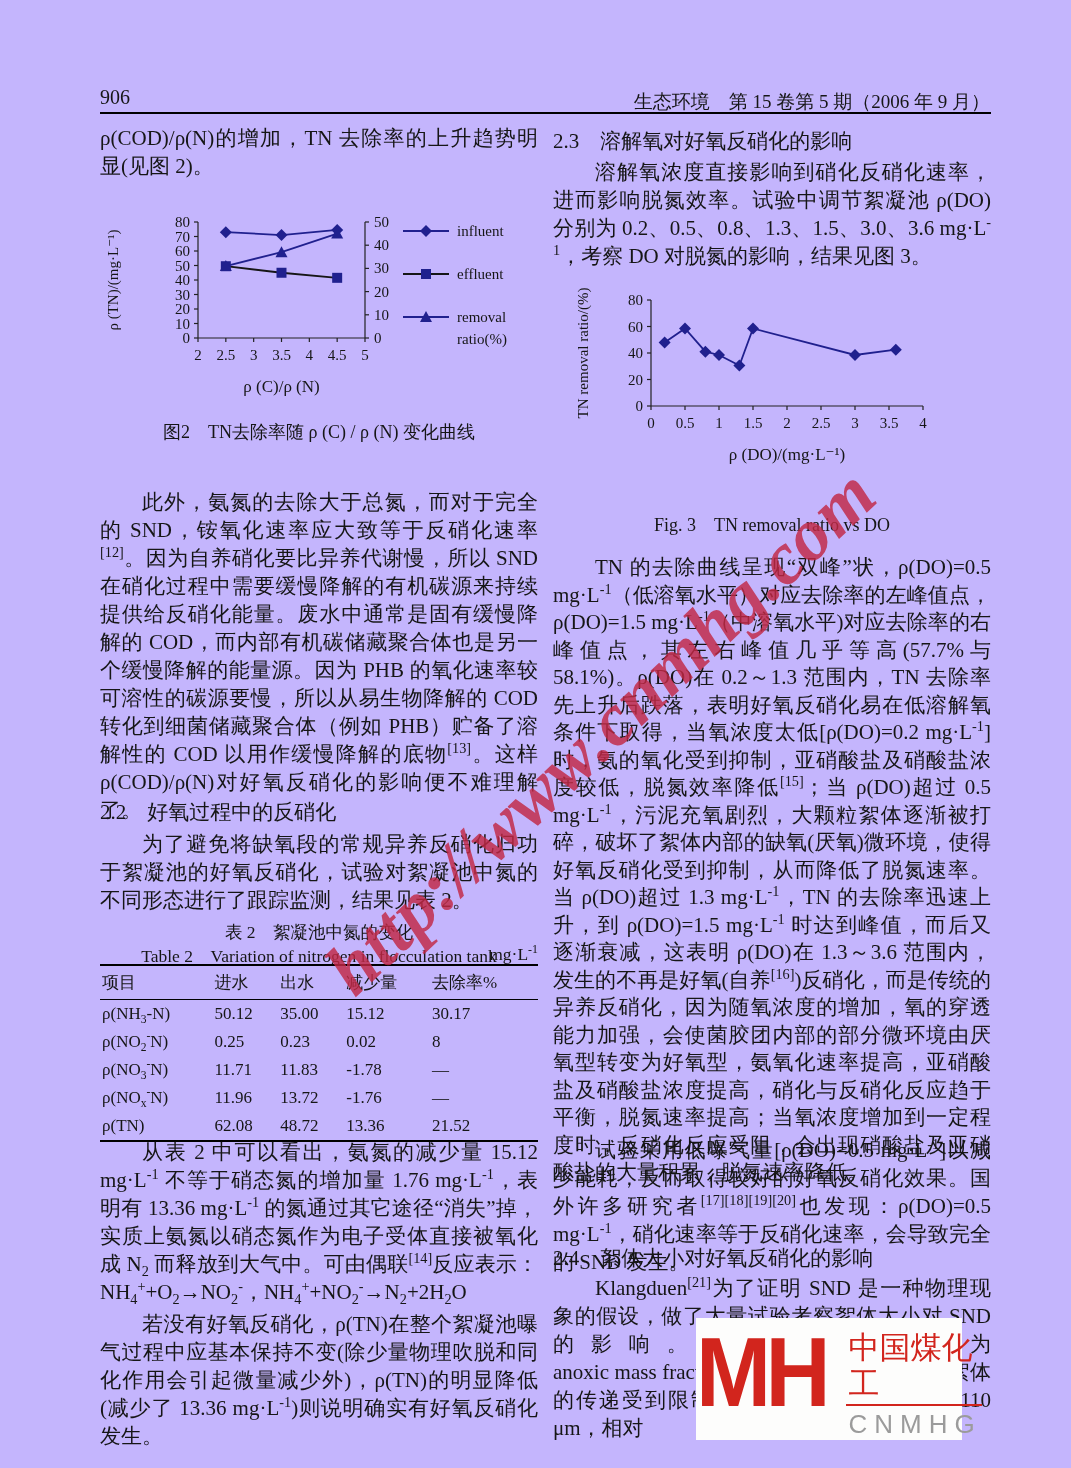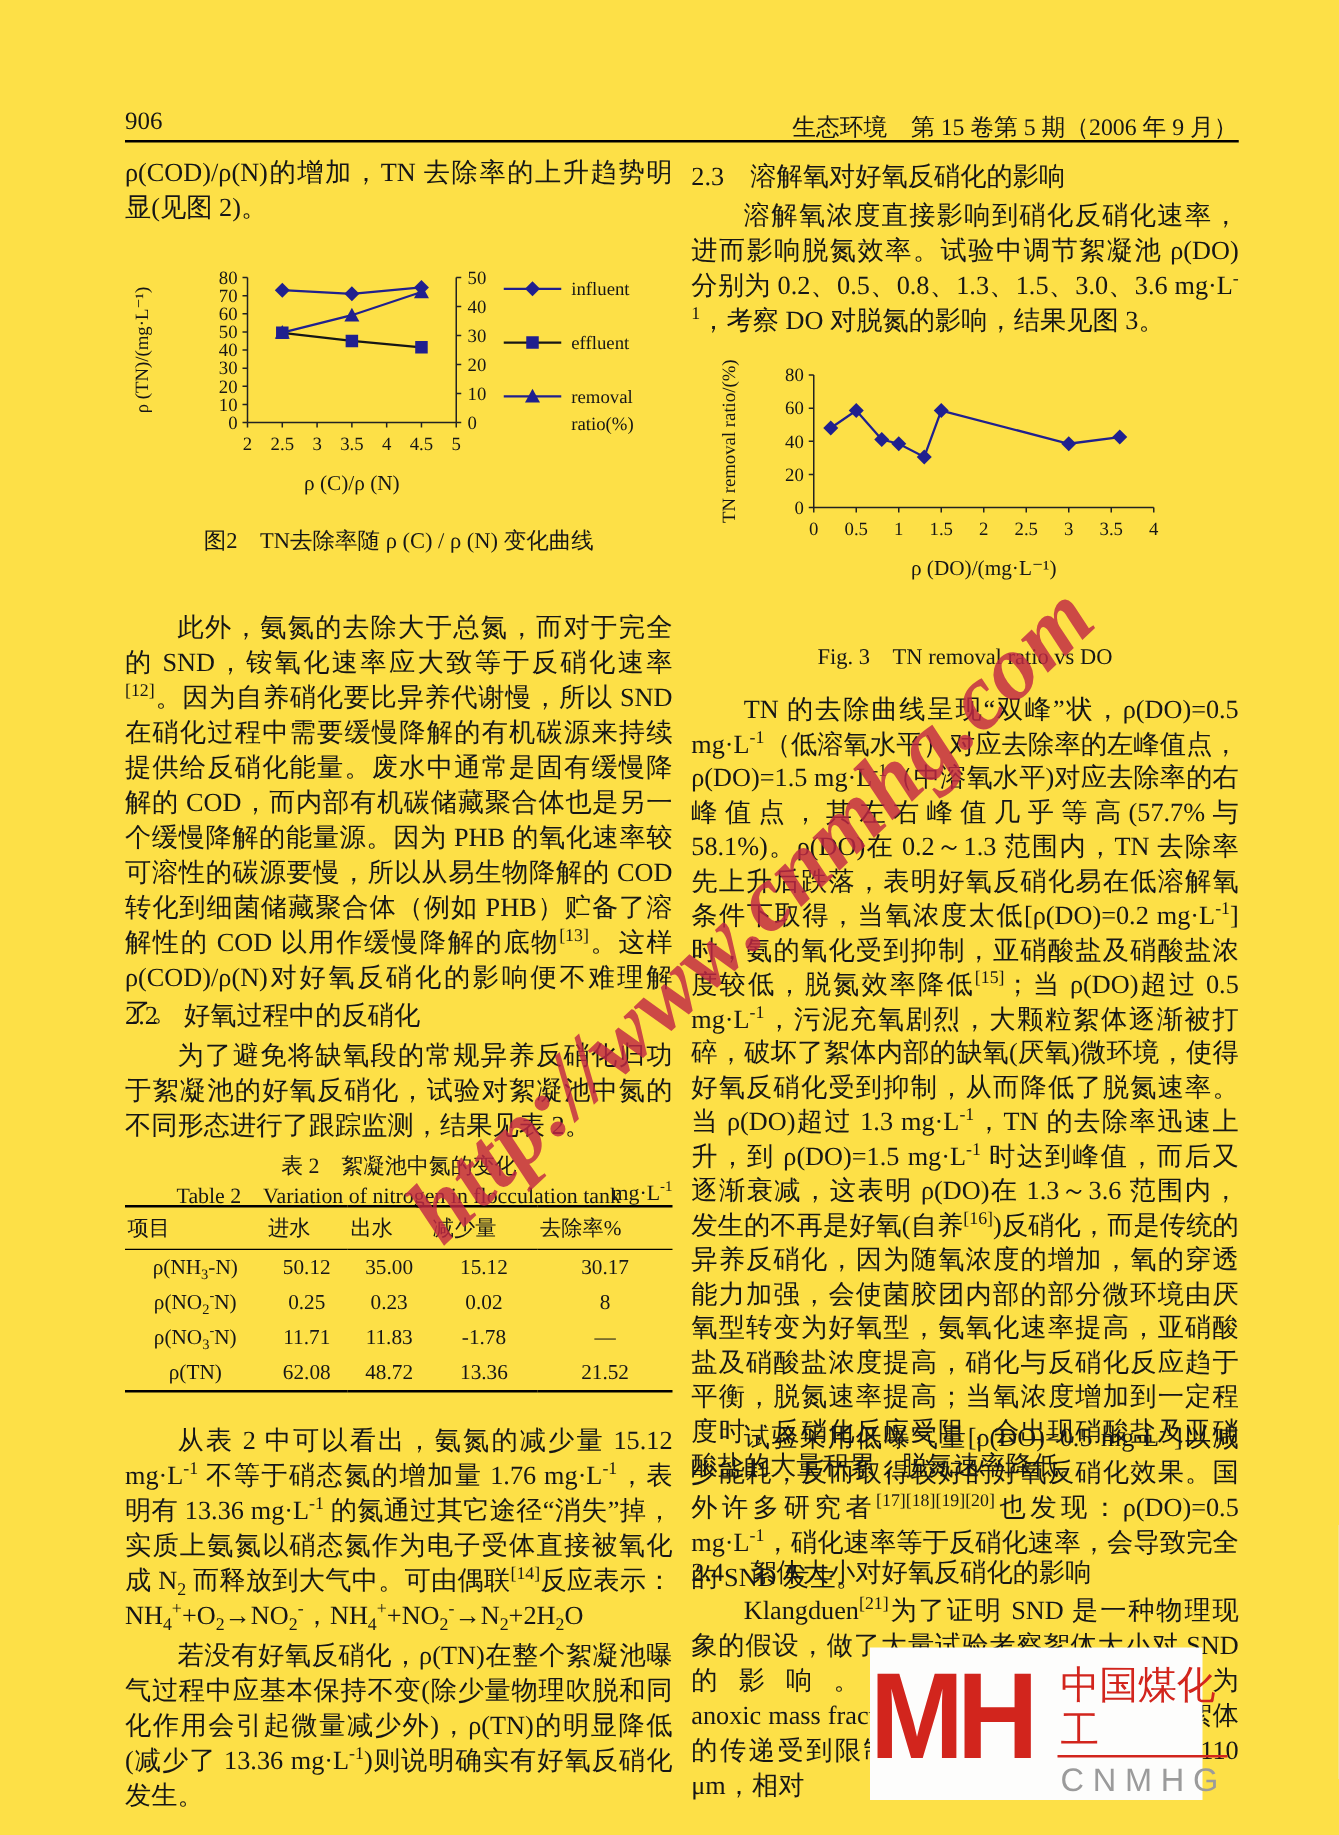--- a/index.html
+++ b/index.html
@@ -1,37 +1,37 @@
 <!DOCTYPE html>
 <html><head>
 <meta charset="utf-8">
 <style>
   html,body{margin:0;padding:0;background:#e8e8e8;}
-  .page{position:relative;width:1071px;height:1468px;margin:0 auto;background:#fde047;
+  .page{position:relative;width:1071px;height:1468px;margin:0 auto;background:#c4b5fd;
         font-family:"Liberation Serif","DejaVu Serif",serif;color:#161616;overflow:hidden;}
   
   .hdr-num{position:absolute;left:100px;top:86px;font-size:20px;}
   .hdr-journal{position:absolute;right:81px;top:89px;font-size:19px;}
   .hdr-rule{position:absolute;left:100px;top:112px;width:891px;border-top:2.5px solid #000;}
   
   .blk{position:absolute;width:438px;font-size:21px;line-height:28px;text-align:justify;margin:0;}
   .blk.lh27{line-height:27.5px;}
   .left{left:100px;} .right{left:553px;}
   .indent{text-indent:2em;}
   .sec{position:absolute;width:438px;font-size:21px;font-weight:normal;margin:0;line-height:26px;}
   sup,sub{font-size:68%;line-height:0;}
   
   .cap{position:absolute;width:438px;text-align:center;font-size:18px;margin:0;}
   
   .tbl-t{position:absolute;width:438px;text-align:center;font-size:17.5px;margin:0;}
   .tbl-t .unit{position:absolute;right:0;top:0;margin-left:43px;}
   table.nitro{position:absolute;left:100px;top:964px;width:438px;border-collapse:collapse;
               font-size:17px;border-top:2px solid #000;border-bottom:2px solid #000;}
   .nitro th{font-weight:normal;border-bottom:1.5px solid #000;padding:5px 2px;text-align:left;}
-  .nitro td{padding:4px 2px;text-align:center;}
+  .nitro td{padding:4px 2px;text-align:left;}
   
   .chart{position:absolute;}
   svg text{font-family:"Liberation Serif","DejaVu Serif",serif;}
   
   .watermark{position:absolute;left:338px;top:938px;transform:rotate(-43.5deg);transform-origin:0 50%;
              font-size:74px;font-weight:bold;font-style:italic;letter-spacing:1px;white-space:nowrap;
              z-index:5;pointer-events:none;}
   
   .cnmhg{position:absolute;left:696px;top:1318px;width:266px;height:122px;background:#fdfdfc;
          z-index:6;display:flex;align-items:flex-start;}
@@ -163,20 +163,27 @@
           <td>8</td>
         </tr>
         <tr>
           <td>ρ(NO<sub>3</sub><sup>-</sup>N)</td>
           <td>11.71</td>
           <td>11.83</td>
           <td>-1.78</td>
           <td>—</td>
         </tr>
         <tr>
+          <td>ρ(NO<sub>x</sub><sup>-</sup>N)</td>
+          <td>11.96</td>
+          <td>13.72</td>
+          <td>-1.76</td>
+          <td>—</td>
+        </tr>
+        <tr>
           <td>ρ(TN)</td>
           <td>62.08</td>
           <td>48.72</td>
           <td>13.36</td>
           <td>21.52</td>
         </tr>
       </tbody>
   </table>
 
   <p class="blk left indent" style="top:1138px">从表 2 中可以看出，氨氮的减少量 15.12 mg·L<sup>-1</sup> 不等于硝态氮的增加量 1.76 mg·L<sup>-1</sup>，表明有 13.36 mg·L<sup>-1</sup> 的氮通过其它途径“消失”掉，实质上氨氮以硝态氮作为电子受体直接被氧化成 N<sub>2</sub> 而释放到大气中。可由偶联<sup>[14]</sup>反应表示：NH<sub>4</sub><sup>+</sup>+O<sub>2</sub>→NO<sub>2</sub><sup>-</sup>，NH<sub>4</sub><sup>+</sup>+NO<sub>2</sub><sup>-</sup>→N<sub>2</sub>+2H<sub>2</sub>O</p>

